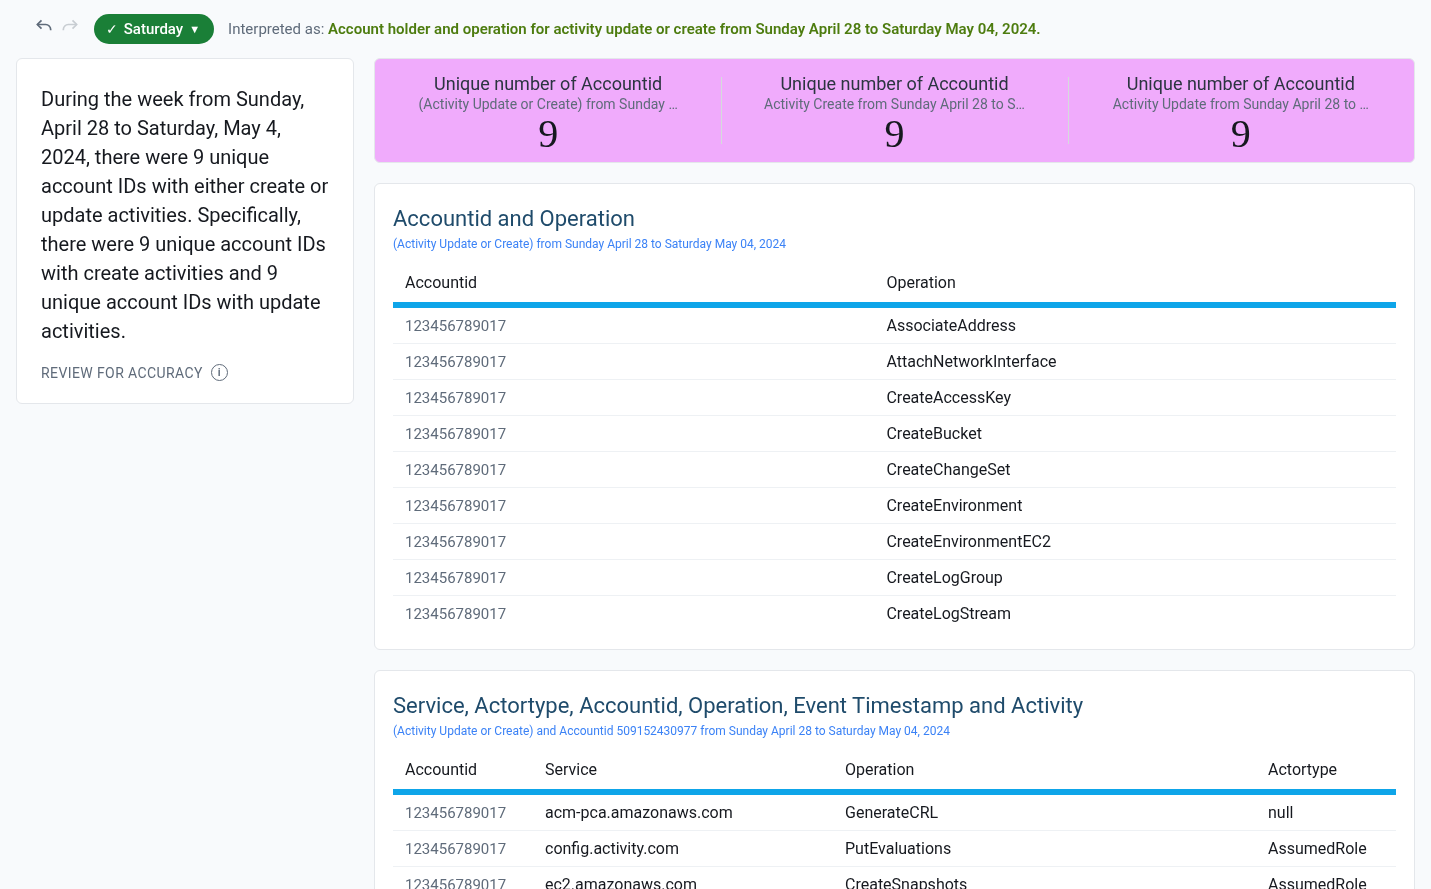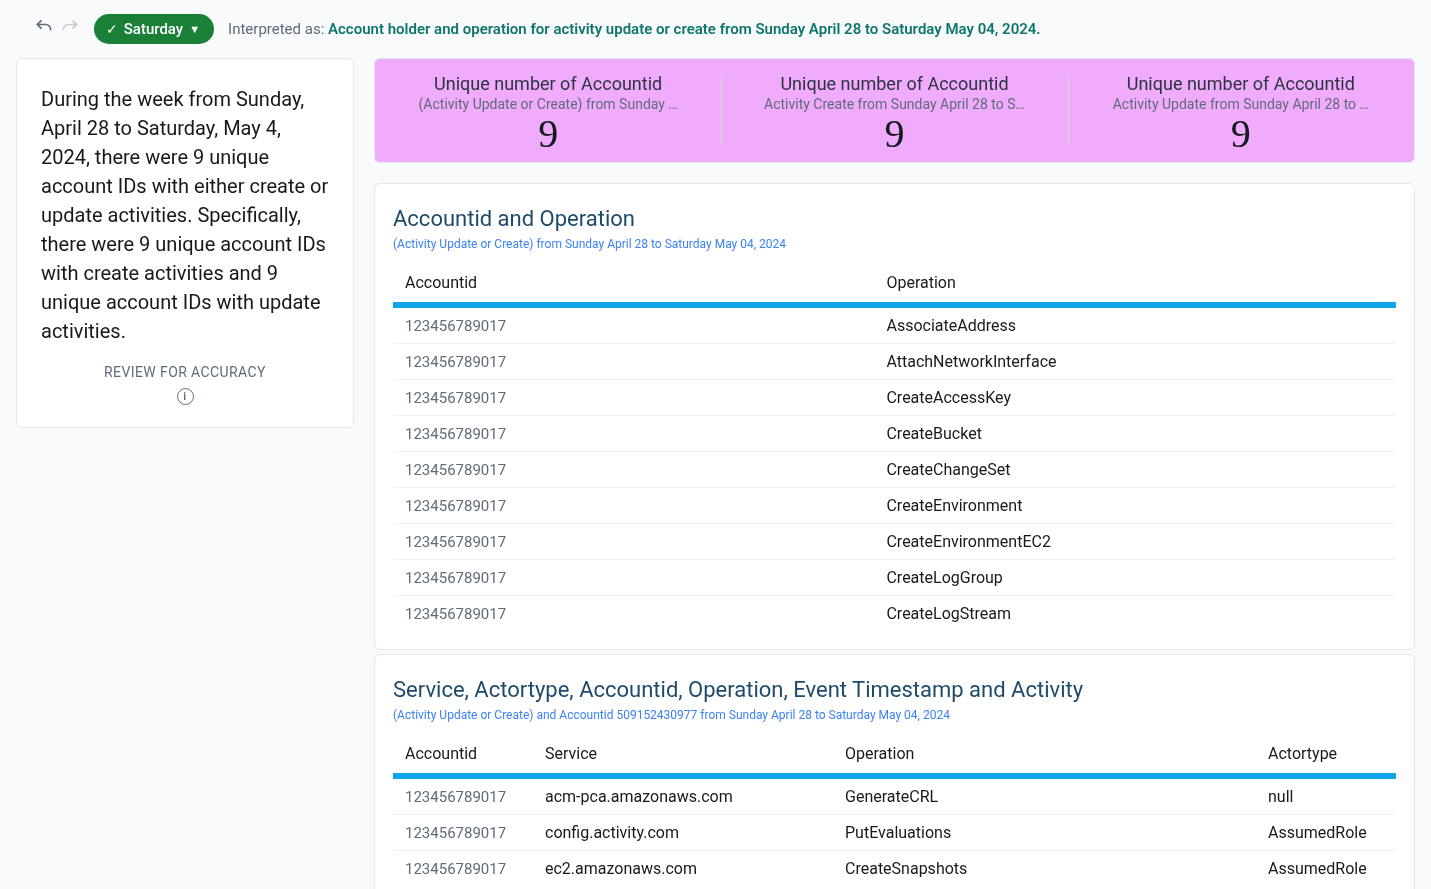--- a/index.html
+++ b/index.html
@@ -32,21 +32,21 @@
     padding: 6px 14px 6px 12px;
     font-size: 15px;
     font-weight: 500;
     cursor: pointer;
   }
   .verified-pill .check { font-size: 14px; }
   .verified-pill .chev { font-size: 11px; }
   .interpreted {
     color: #5f6b7a;
   }
-  .interpreted .strong { color: #0f766e; font-weight: 600; }
+  .interpreted .strong { color: #4d7c0f; font-weight: 600; }
 
   .layout {
     display: flex;
     gap: 20px;
     padding: 0 16px 0 16px;
   }
   .left-col { width: 338px; flex: 0 0 338px; }
   .right-col { flex: 1; min-width: 0; }
 
   .summary-card {
@@ -61,21 +61,20 @@
     color: #16191f;
   }
   .review-row {
     margin-top: 18px;
     display: flex;
     align-items: center;
     gap: 8px;
     color: #5f6b7a;
     font-size: 14px;
     letter-spacing: 0.4px;
-    flex-direction: column;
   }
   .info-icon {
     display: inline-flex;
     width: 17px; height: 17px;
     border: 1.5px solid #5f6b7a;
     border-radius: 50%;
     align-items: center;
     justify-content: center;
     font-size: 11px;
     font-weight: 600;
@@ -125,21 +124,21 @@
     color: #16191f;
     margin-top: 2px;
     line-height: 1;
   }
 
   .panel {
     background: #fff;
     border: 1px solid #e4e7eb;
     border-radius: 6px;
     padding: 22px 18px 18px 18px;
-    margin-bottom: 4px;
+    margin-bottom: 20px;
     position: relative;
   }
   .panel-title {
     color: #1f4b6b;
     font-size: 22px;
     font-weight: 400;
     margin-bottom: 6px;
   }
   .panel-sub {
     color: #3b82f6;

